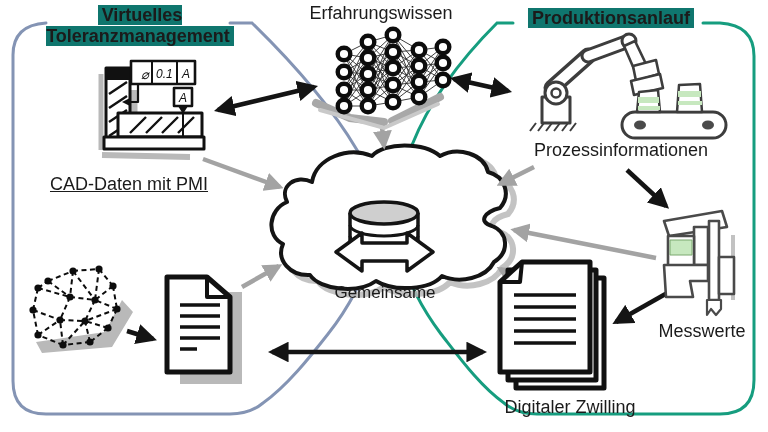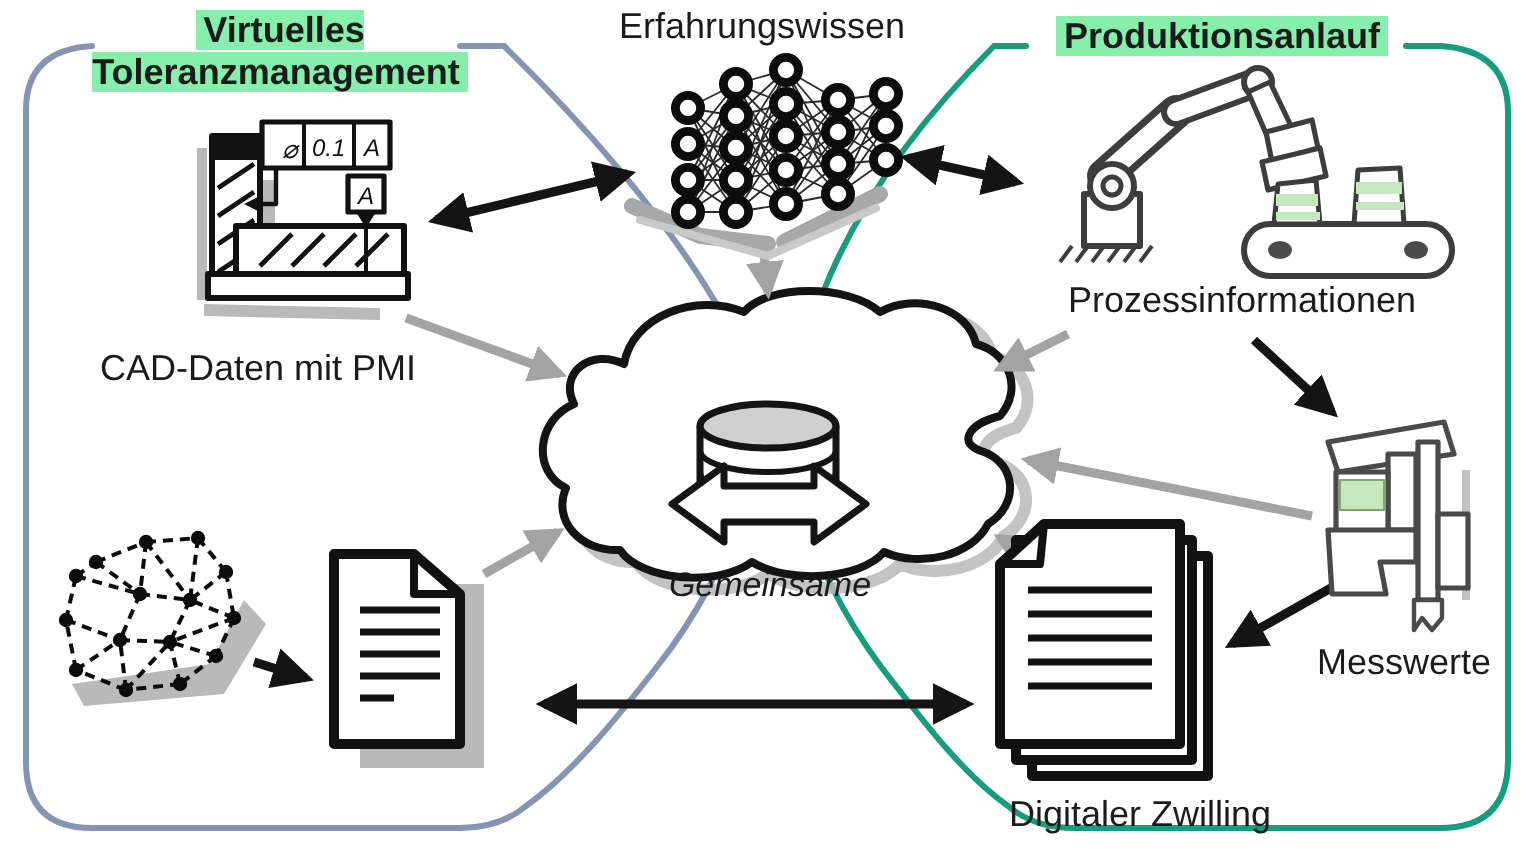--- a/index.html
+++ b/index.html
@@ -3,21 +3,21 @@
 <meta charset="utf-8">
 <style>
   html,body{margin:0;padding:0;background:#fff;}
   .canvas{position:relative;width:768px;height:432px;background:#fff;overflow:hidden;
           font-family:"Liberation Sans",sans-serif;}
   .canvas svg{position:absolute;left:0;top:0;}
   .lbl{position:absolute;transform:translateX(-50%);text-align:center;color:#1b1b1b;
        font-size:18px;line-height:1.18;white-space:nowrap;}
   .lbl.bold{font-weight:bold;}
   .lbl.wrap{white-space:normal;}
-  .titlebg{background:#86efac;padding:0 4px;}
+  .titlebg{background:#0f766e;padding:0 4px;}
 </style>
 </head>
 <body>
 
 <div class="canvas">
 
 <svg width="768" height="432" viewBox="0 0 768 432">
   <defs>
     <marker id="mb" viewBox="0 0 10 10" refX="8" refY="5" markerWidth="4.6" markerHeight="4.6" orient="auto-start-reverse">
       <path d="M0 0 L10 5 L0 10 z" fill="#141414"></path>
@@ -288,22 +288,22 @@
     <path d="M709 221 L719 221 L719 300 L709 300 Z" fill="#fff" stroke="#4a4a4a" stroke-width="2.6"></path>
     <path d="M707 300 L707 315 L711 309 L716 315 L721 309 L721 300 Z" fill="#fff" stroke="#4a4a4a" stroke-width="2.2"></path>
     <rect x="719" y="257" width="15" height="37" fill="#fff" stroke="#4a4a4a" stroke-width="2.6"></rect>
     <polygon points="664,265 708,265 708,281 690,281 693,297 666,297" fill="#fff" stroke="#4a4a4a" stroke-width="2.6"></polygon>
   </g>
 </svg>
 
 <div class="lbl bold wrap" style="left:140px;top:5px;width:210px;"><span class="titlebg">Virtuelles Toleranzmanagement</span></div>
 <div class="lbl" style="left:381px;top:3px;">Erfahrungswissen</div>
 <div class="lbl bold" style="left:611px;top:8px;"><span class="titlebg">Produktionsanlauf</span></div>
-<div class="lbl" style="left:129px;top:174px;">CAD-Daten mit PMI</div>
+<div class="lbl" style="left:129px;top:174px;text-decoration:underline;">CAD-Daten mit PMI</div>
 <div class="lbl" style="left:621px;top:140px;">Prozessinformationen</div>
-<div class="lbl" style="left:385px;top:283px;font-size:17px;font-style:italic;">
+<div class="lbl" style="left:385px;top:283px;font-size:17px;">
   <div>Gemeinsame</div>
 </div>
 <div class="lbl" style="left:70px;top:360px;">
 </div>
 <div class="lbl" style="left:570px;top:397px;">Digitaler Zwilling</div>
 <div class="lbl" style="left:702px;top:321px;text-align:right;">Messwerte</div>
 </div>
 
 </body></html>

